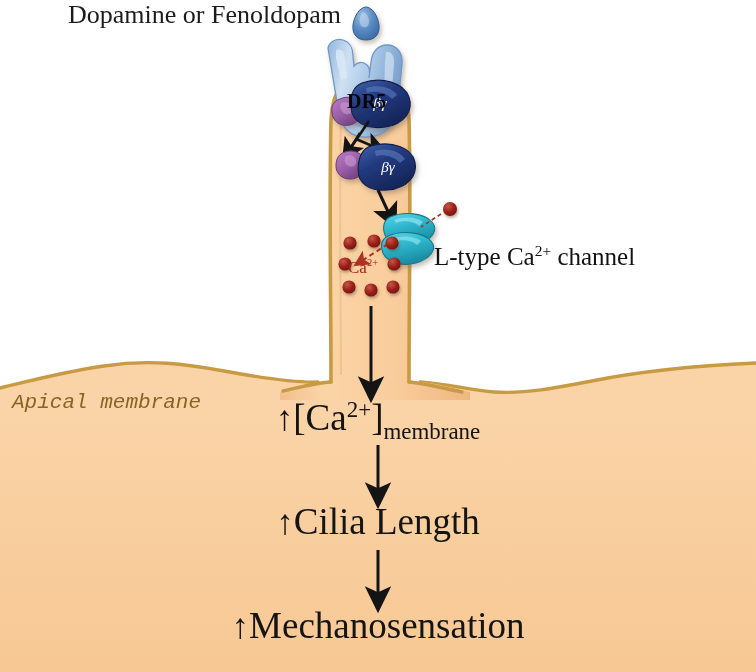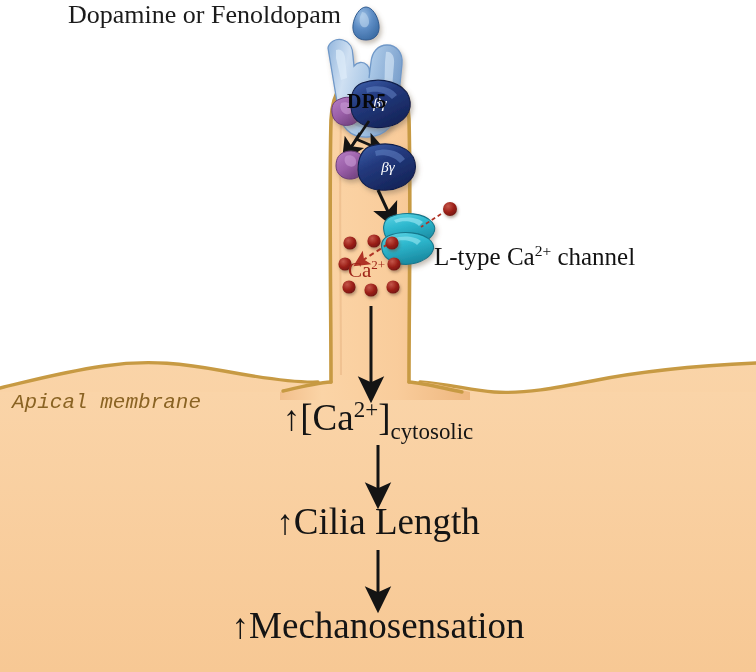--- a/index.html
+++ b/index.html
@@ -45,21 +45,21 @@
   }
   #ltype-label {
     left: 434px;
     top: 243px;
     font-size: 25px;
     color: #121212;
   }
   #ca-ion-label {
     left: 348px;
     top: 258px;
-    font-size: 21px;
+    font-size: 17px;
     color: #9e2418;
   }
   #apical-label {
     left: 12px;
     top: 392px;
     font-size: 21px;
     font-style: italic;
     color: #8a6323;
     font-family: Liberation Mono, monospace;
   }
@@ -271,21 +271,21 @@
     <span>L-type Ca</span><span class="sup">2+</span><span> channel</span>
   </div>
 
   <div class="lbl" id="ca-ion-label">
     <span>Ca</span><span class="sup">2+</span>
   </div>
 
   <div class="lbl" id="apical-label">Apical membrane</div>
 
   <div class="flowtext" id="flow-0">
-    <span class="arrowch">↑</span><span>[Ca</span><span class="sup">2+</span><span>]</span><span class="sub">cytosolic</span>
+    <span class="arrowch">↑</span><span>[Ca</span><span class="sup">2+</span><span>]</span><span class="sub">membrane</span>
   </div>
 
   <div class="flowtext" id="flow-2">
     <span class="arrowch">↑</span><span>Mechanosensation</span>
   </div>
 
   <div class="flowtext" id="flow-1">
     <span class="arrowch">↑</span><span>Cilia Length</span>
   </div>
 

